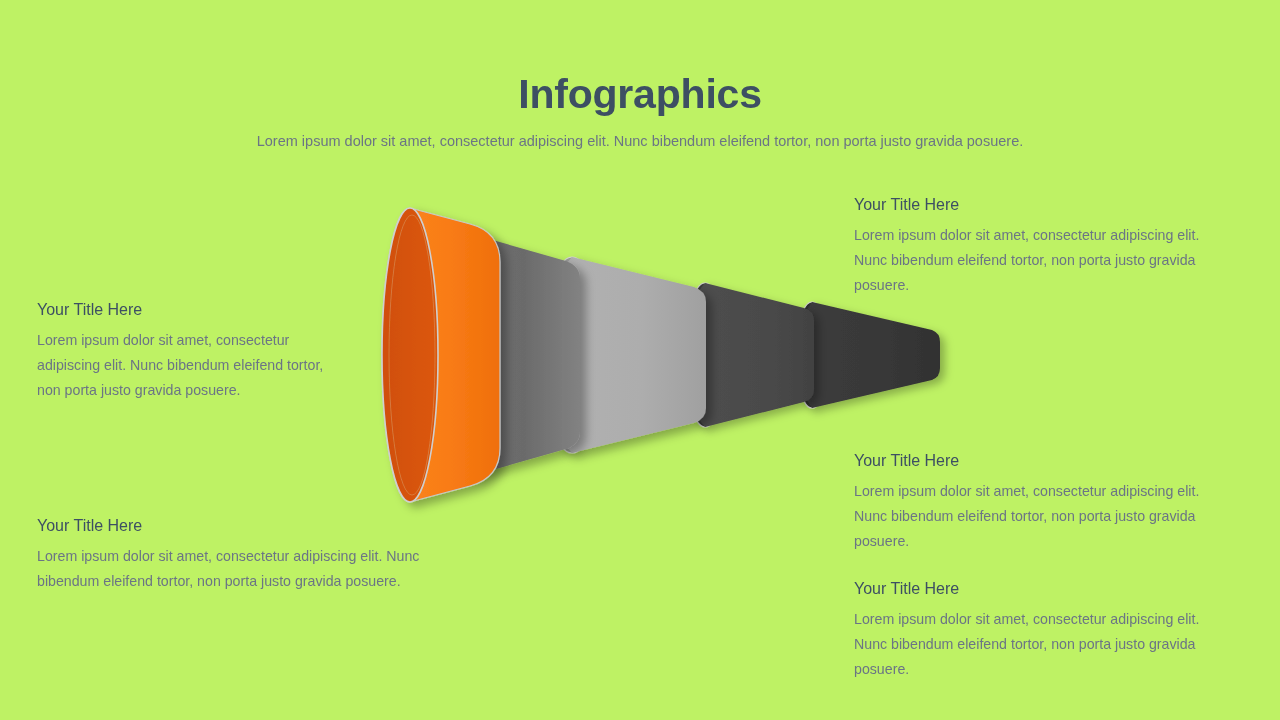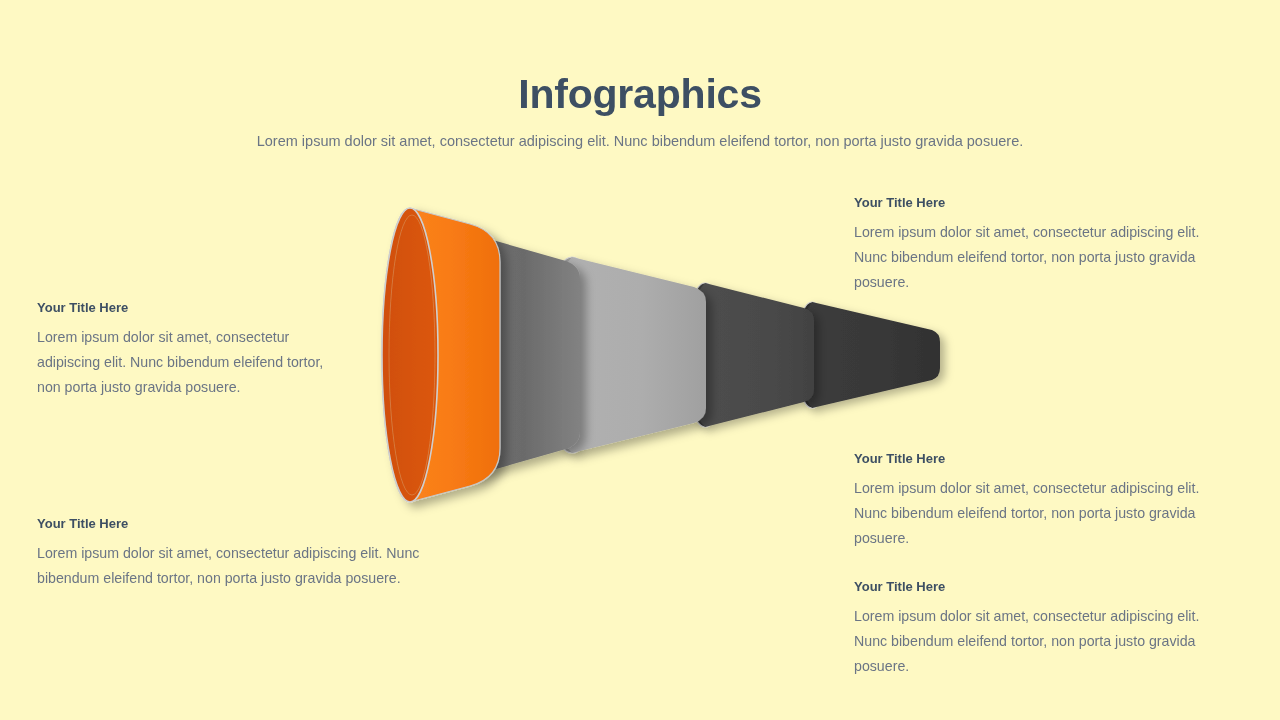--- a/index.html
+++ b/index.html
@@ -13,21 +13,21 @@
 
   body {
     font-family: "Liberation Sans", sans-serif;
     position: relative;
   }
 
   .slide {
     position: relative;
     width: 1280px;
     height: 720px;
-    background: #fef9c3;
+    background: #bef264;
   }
 
   
   .header {
     position: absolute;
     top: 72px;
     left: 0;
     width: 1280px;
     text-align: center;
   }
@@ -44,22 +44,22 @@
     margin-top: 14px;
     font-size: 14.5px;
     color: #6b7585;
     line-height: 1.4;
   }
 
   
   .tblock { position: absolute; }
 
   .tblock .t-title {
-    font-size: 13px;
-    font-weight: bold;
+    font-size: 16px;
+    font-weight: normal;
     color: #3d4f63;
     line-height: 1.2;
     margin-bottom: 9px;
   }
 
   .tblock .t-body {
     font-size: 14.2px;
     color: #6b7585;
     line-height: 1.77;
   }

